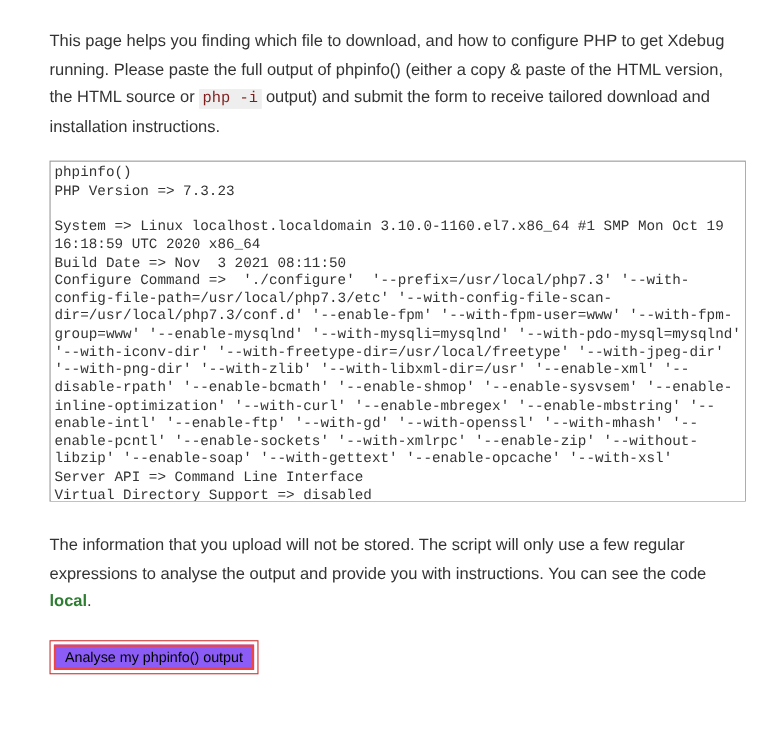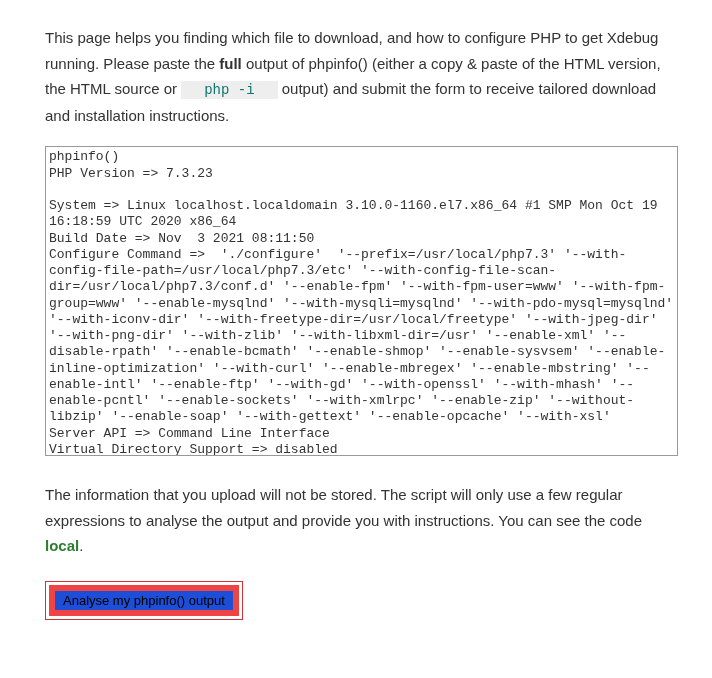--- a/index.html
+++ b/index.html
@@ -16,28 +16,28 @@
       width: 712px;
       padding: 10px 45px 30px 45px;
     }
     .intro {
       font-size: 15px;
       line-height: 1.7;
       color: #333;
       margin-bottom: 18px;
     }
     .intro .bold {
-      font-weight: 700;
+      font-weight: 400;
     }
     .intro code.inline-code {
       background: #eeeeee;
       font-family: "Courier New", monospace;
       font-size: 14px;
-      padding: 1px 23px;
-      color: #0f766e;
+      padding: 1px 3px;
+      color: #7f1d1d;
     }
     .textarea-wrapper {
       position: relative;
       margin-bottom: 22px;
     }
     textarea.phpinfo-textarea {
       width: 633px;
       height: 310px;
       font-family: "Courier New", monospace;
       font-size: 13px;
@@ -63,22 +63,22 @@
     }
     .button-wrapper {
       display: inline-block;
       border: 1px solid #cc3333;
       padding: 3px 3px;
     }
     input.submit-button {
       font-family: Arial, sans-serif;
       font-size: 13px;
       padding: 2px 8px;
-      background: #1d4ed8;
-      border: 6px solid #ef4444;
+      background: #8b5cf6;
+      border: 2px solid #ef4444;
       cursor: pointer;
     }
   </style>
 </head>
 <body>
 
 <div class="container">
 
   <p class="intro">
     <span>This page helps you finding which file to download, and how to configure PHP to get Xdebug running. Please paste the </span><span class="bold">full</span><span> output of phpinfo() (either a copy &amp; paste of the HTML version, the HTML source or </span><code class="inline-code">php -i</code><span> output) and submit the form to receive tailored download and installation instructions.</span>

